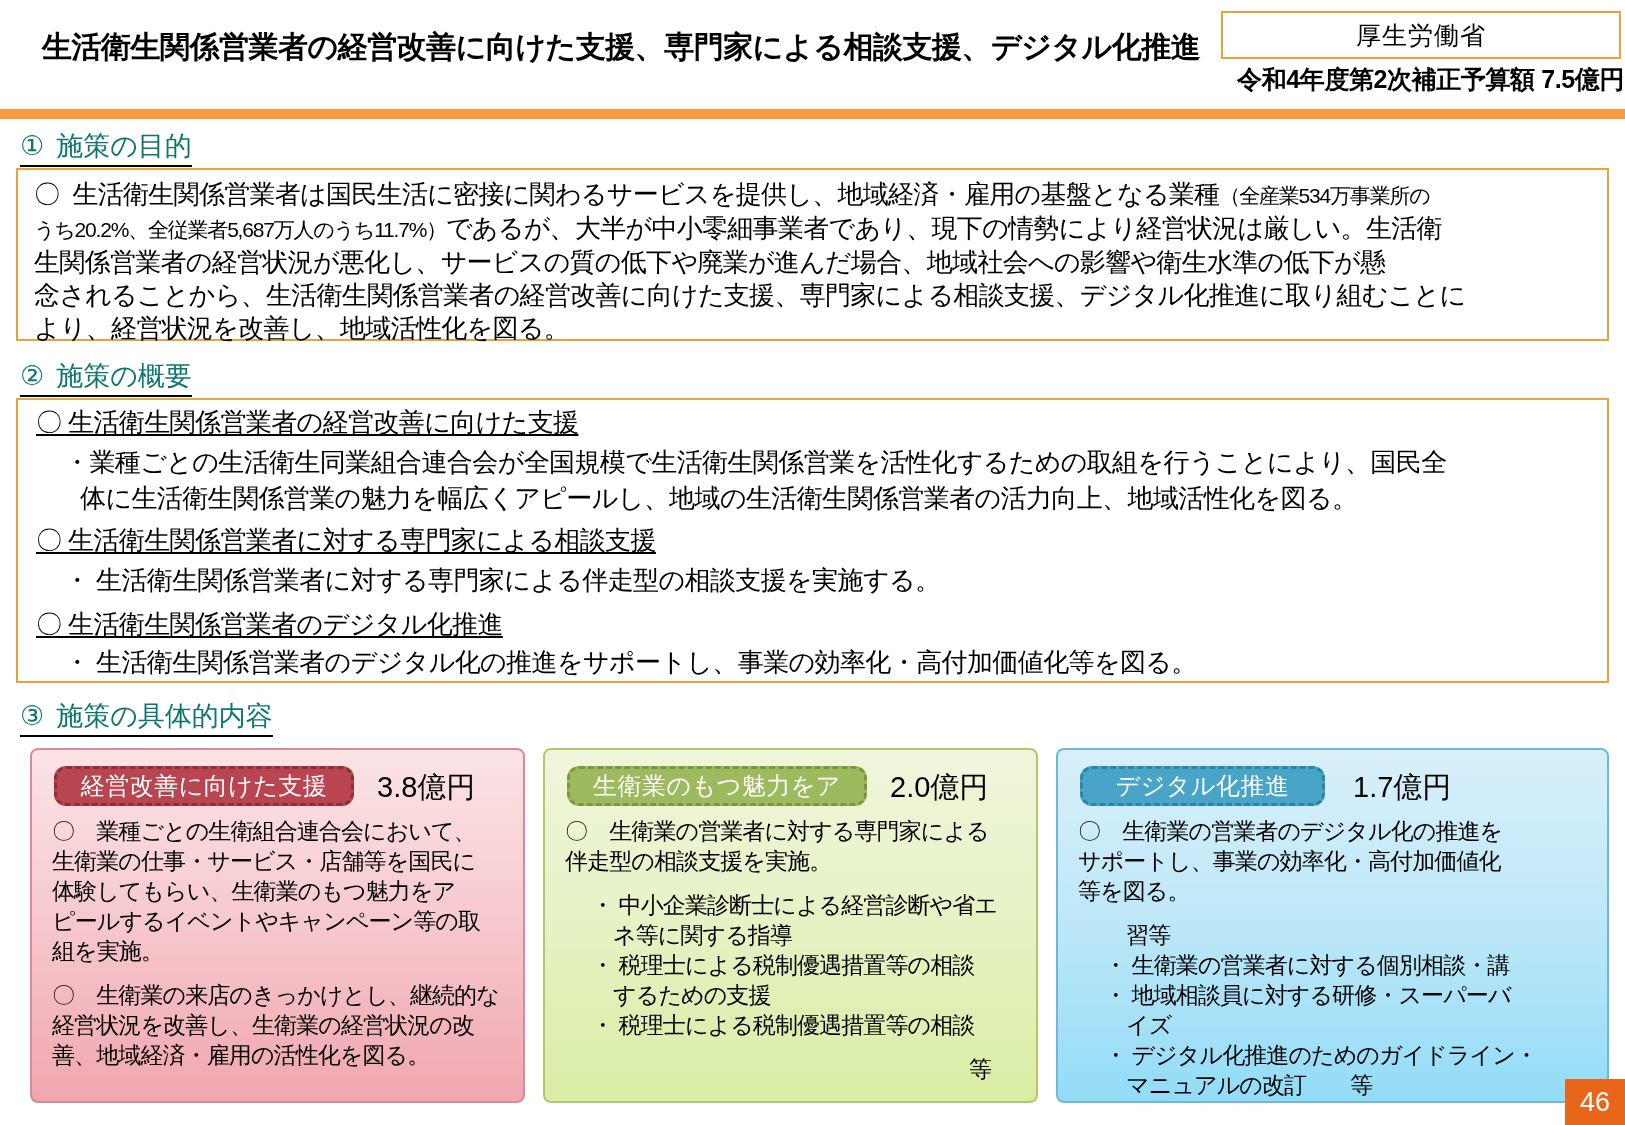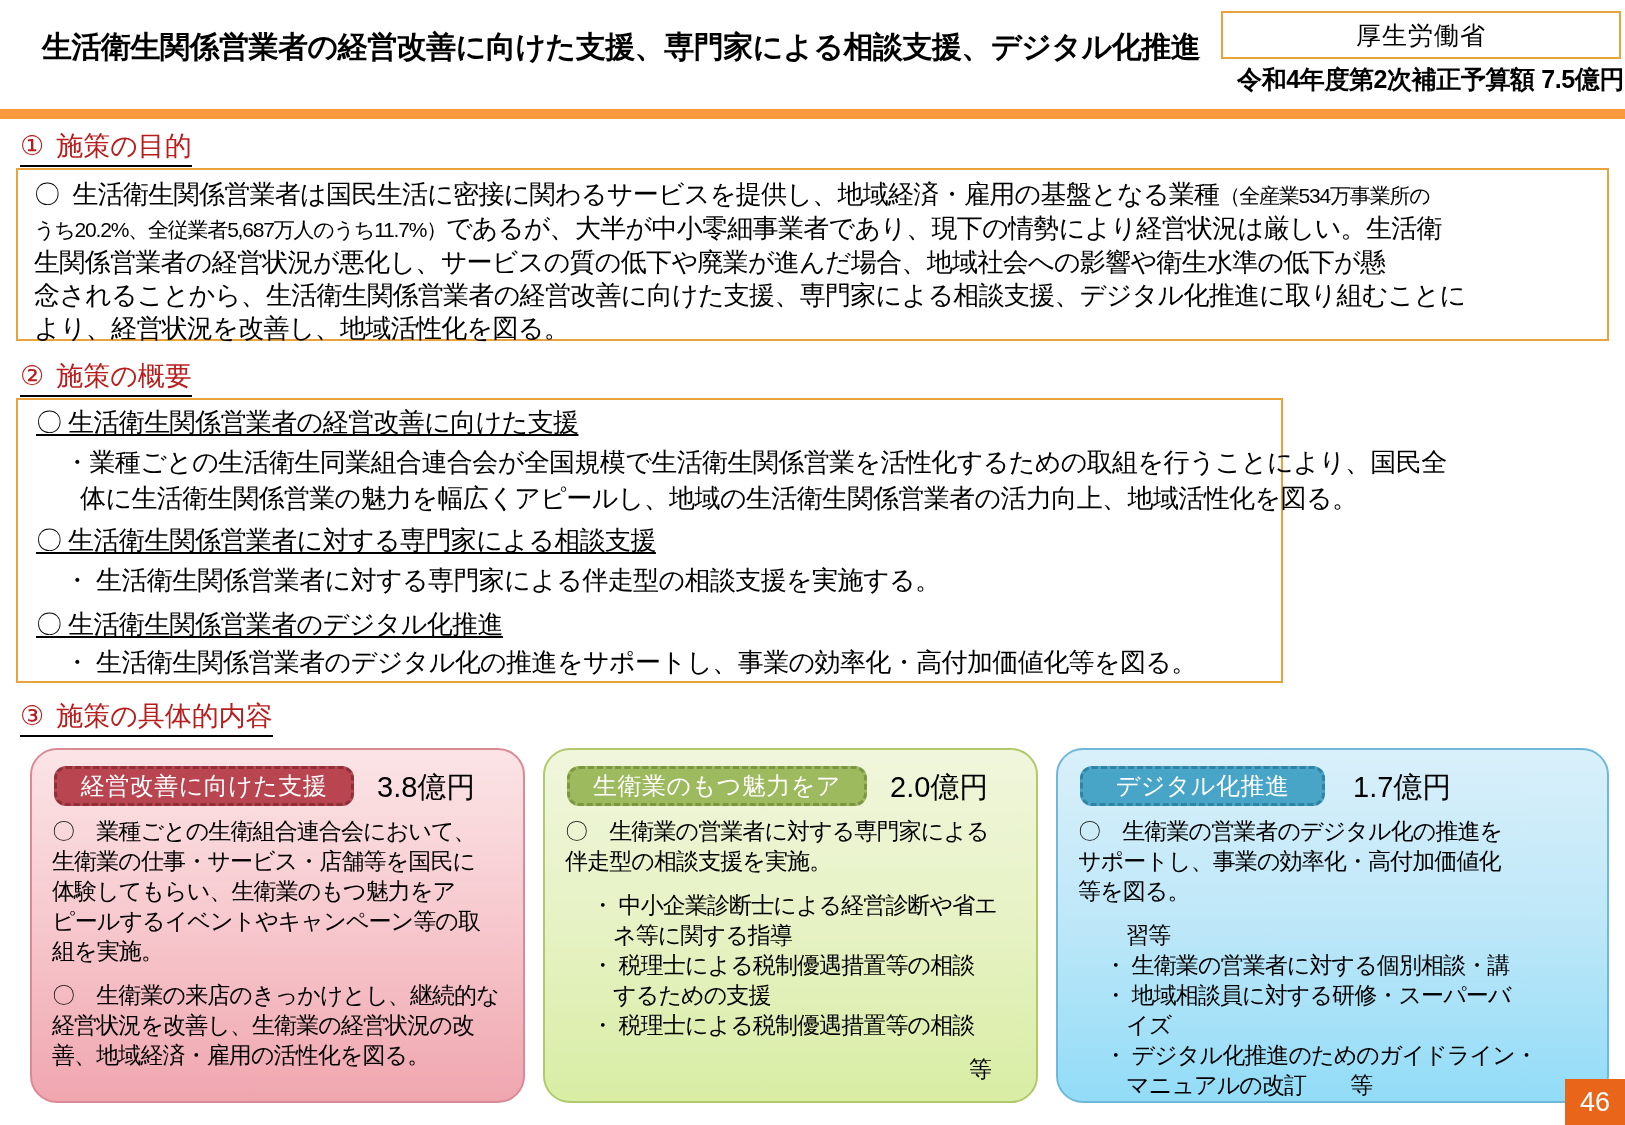--- a/index.html
+++ b/index.html
@@ -67,21 +67,21 @@
     left: 0; top: 109px;
     width: 1625px; height: 10px;
     background: #FA9A3C;
   }
 
   
   .sec-head {
     position: absolute;
     font-size: 27px;
     font-weight: normal;
-    color: #b91c1c;
+    color: #0f766e;
     white-space: nowrap;
     border-bottom: 2px solid #000;
     padding-bottom: 1px;
   }
   .sec-head .num { margin-right: 12px; }
 
   
   .box {
     position: absolute;
     border: 2px solid #E8A33D;
@@ -106,21 +106,21 @@
     position: absolute;
     font-size: 26px;
     letter-spacing: -0.6px;
     white-space: nowrap;
     line-height: 1.15;
   }
 
   
   .card {
     position: absolute;
-    border-radius: 27px;
+    border-radius: 8px;
     box-sizing: border-box;
     overflow: hidden;
   }
   .card.pink {
     border: 2px solid #D98A96;
     background: linear-gradient(180deg,#FBE4E6 0%, #F7CBD0 45%, #F0A6AF 100%);
   }
   .card.green {
     border: 2px solid #AFC96B;
     background: linear-gradient(180deg,#F0F6DC 0%, #E6F2C4 50%, #D9EDA4 100%);
@@ -205,21 +205,21 @@
       <div>生関係営業者の経営状況が悪化し、サービスの質の低下や廃業が進んだ場合、地域社会への影響や衛生水準の低下が懸</div>
       <div>念されることから、生活衛生関係営業者の経営改善に向けた支援、専門家による相談支援、デジタル化推進に取り組むことに</div>
       <div>より、経営状況を改善し、地域活性化を図る。</div>
     </div>
   </div>
 
   <div class="sec-head" style="left:20px; top:358px;">
     <span class="num">②</span><span>施策の概要</span>
   </div>
 
-  <div class="box" style="left:16px; top:398px; width:1267px; height:285px;">
+  <div class="box" style="left:16px; top:398px; width:1593px; height:285px;">
 
     <div class="line u" style="left:18px; top:8px;">〇 生活衛生関係営業者の経営改善に向けた支援</div>
     <div class="line" style="left:46px; top:48px;">・業種ごとの生活衛生同業組合連合会が全国規模で生活衛生関係営業を活性化するための取組を行うことにより、国民全</div>
     <div class="line" style="left:62px; top:84px;">体に生活衛生関係営業の魅力を幅広くアピールし、地域の生活衛生関係営業者の活力向上、地域活性化を図る。</div>
 
     <div class="line u" style="left:18px; top:126px;">〇 生活衛生関係営業者に対する専門家による相談支援</div>
     <div class="line u" style="left:18px; top:210px;">〇 生活衛生関係営業者のデジタル化推進</div>
 
     <div class="line" style="left:46px; top:166px;">・ 生活衛生関係営業者に対する専門家による伴走型の相談支援を実施する。</div>
     <div class="line" style="left:46px; top:248px;">・ 生活衛生関係営業者のデジタル化の推進をサポートし、事業の効率化・高付加価値化等を図る。</div>

